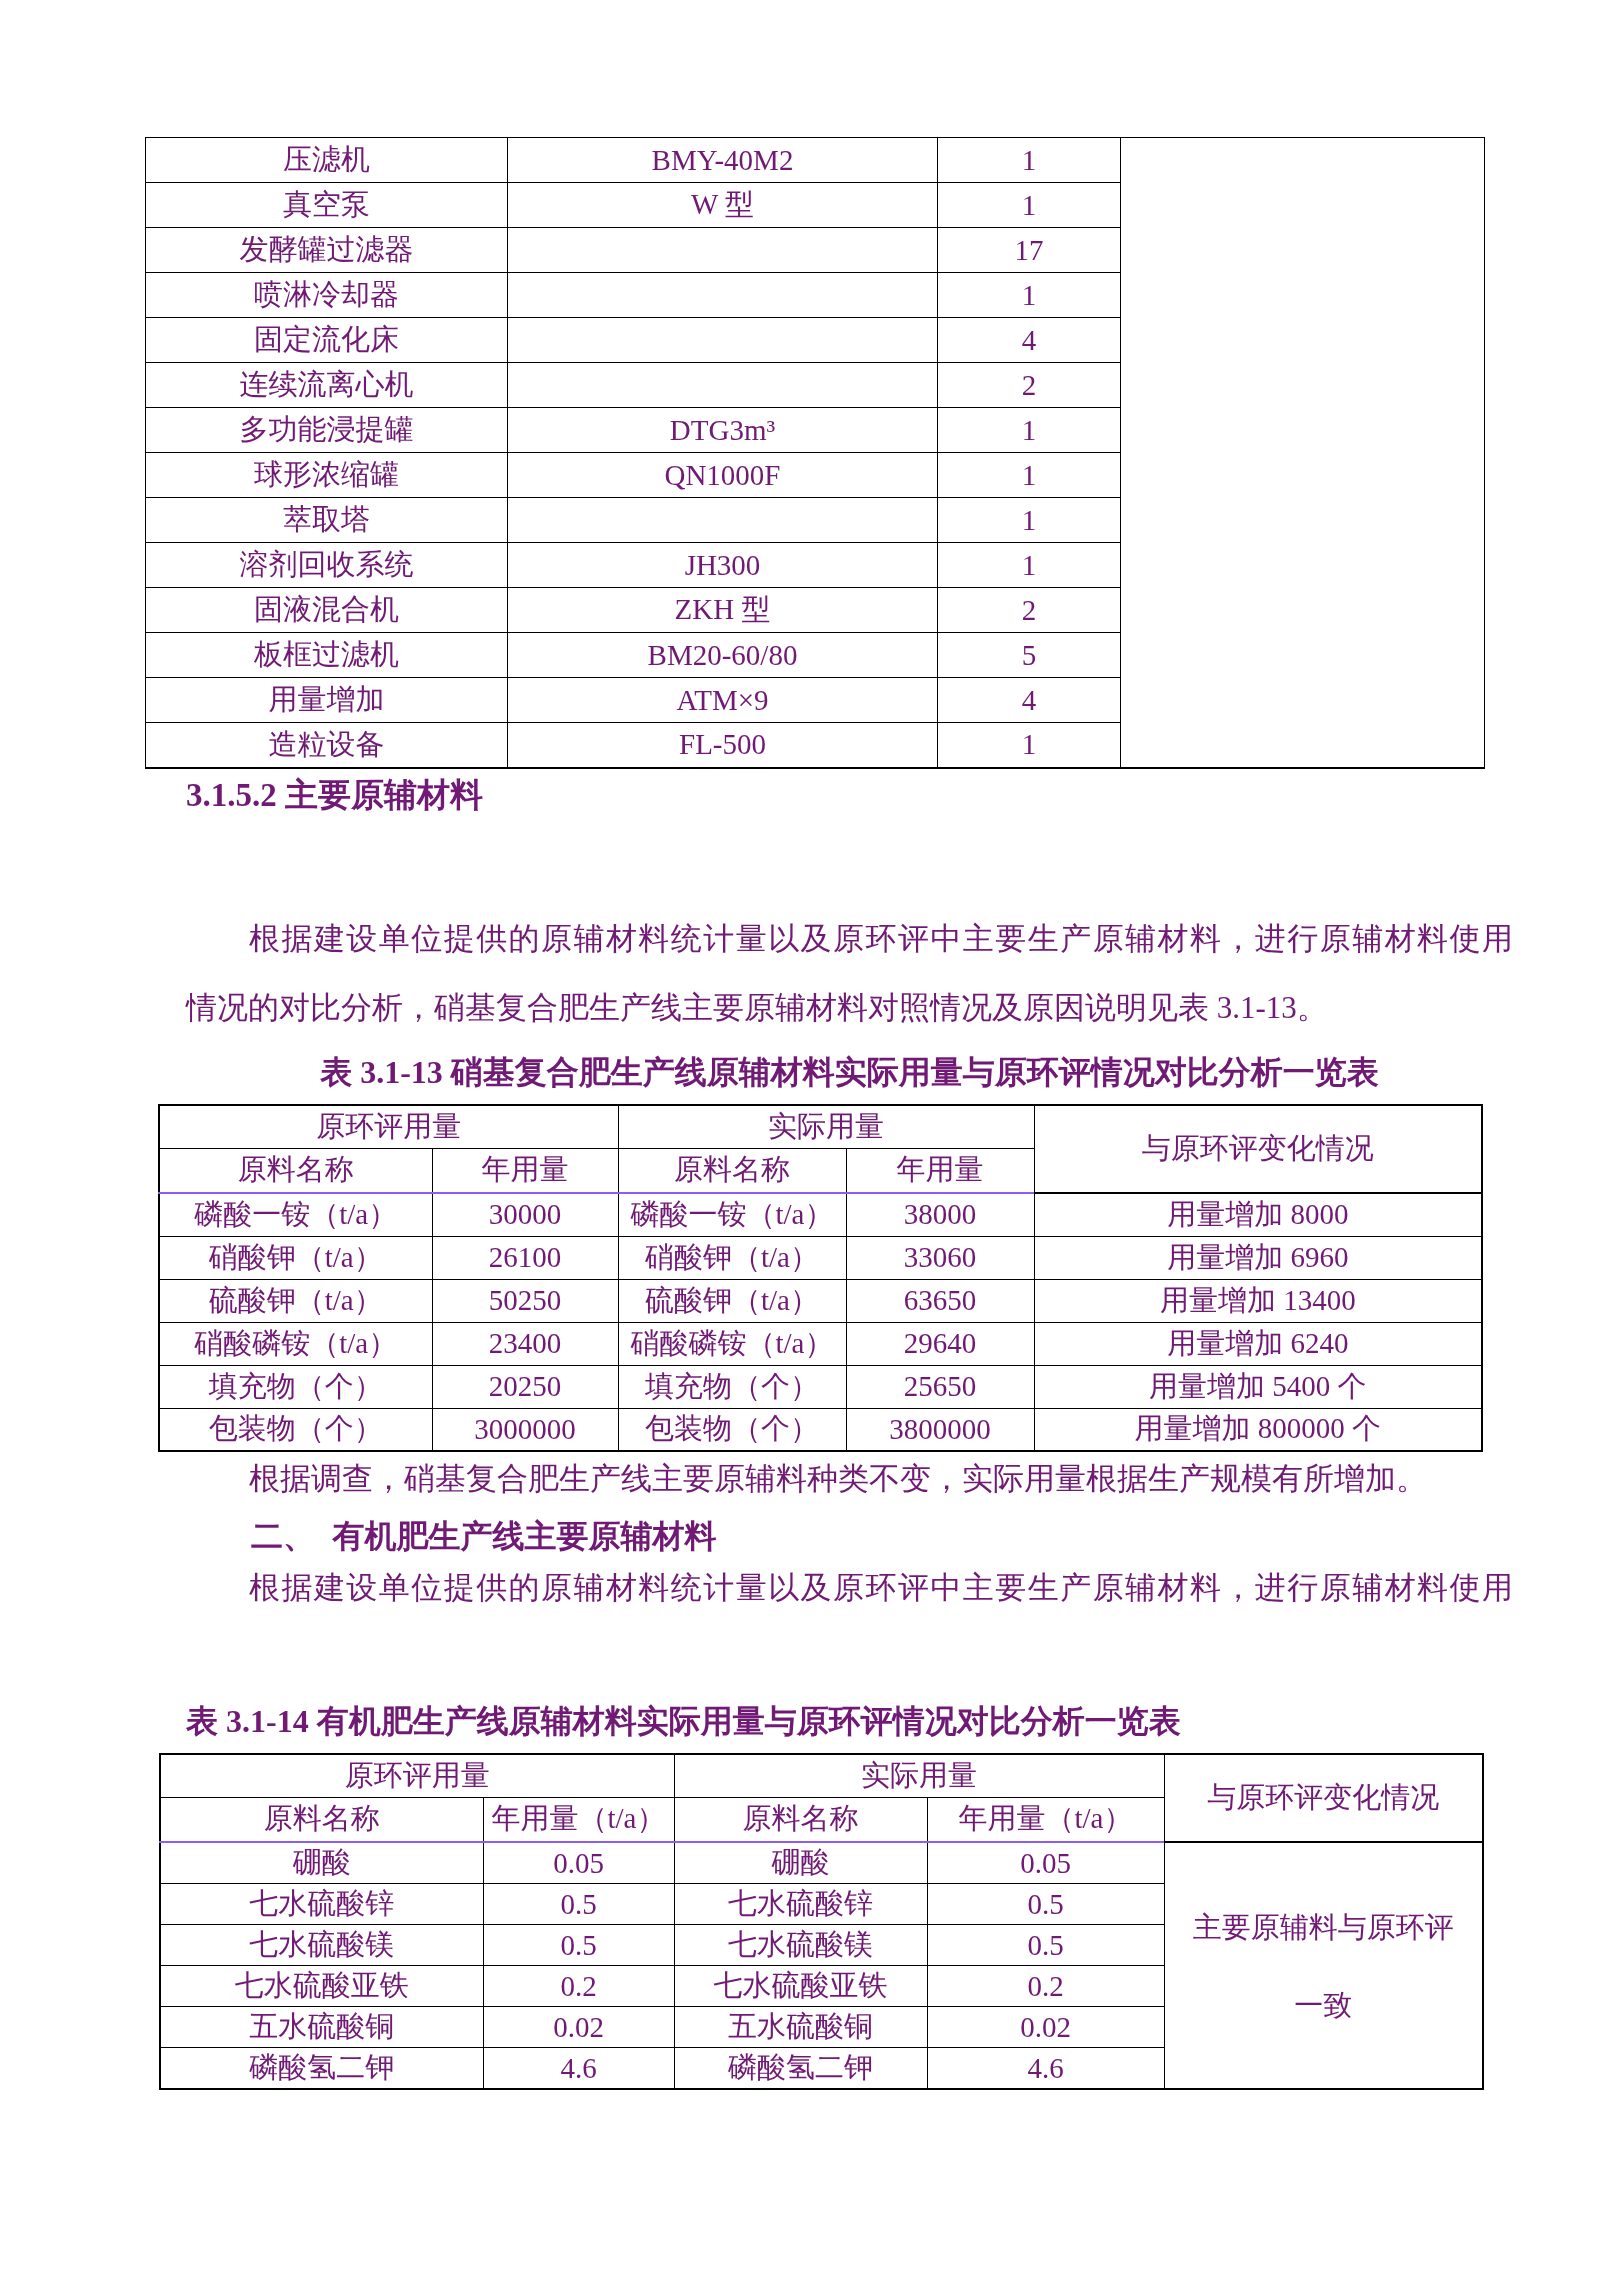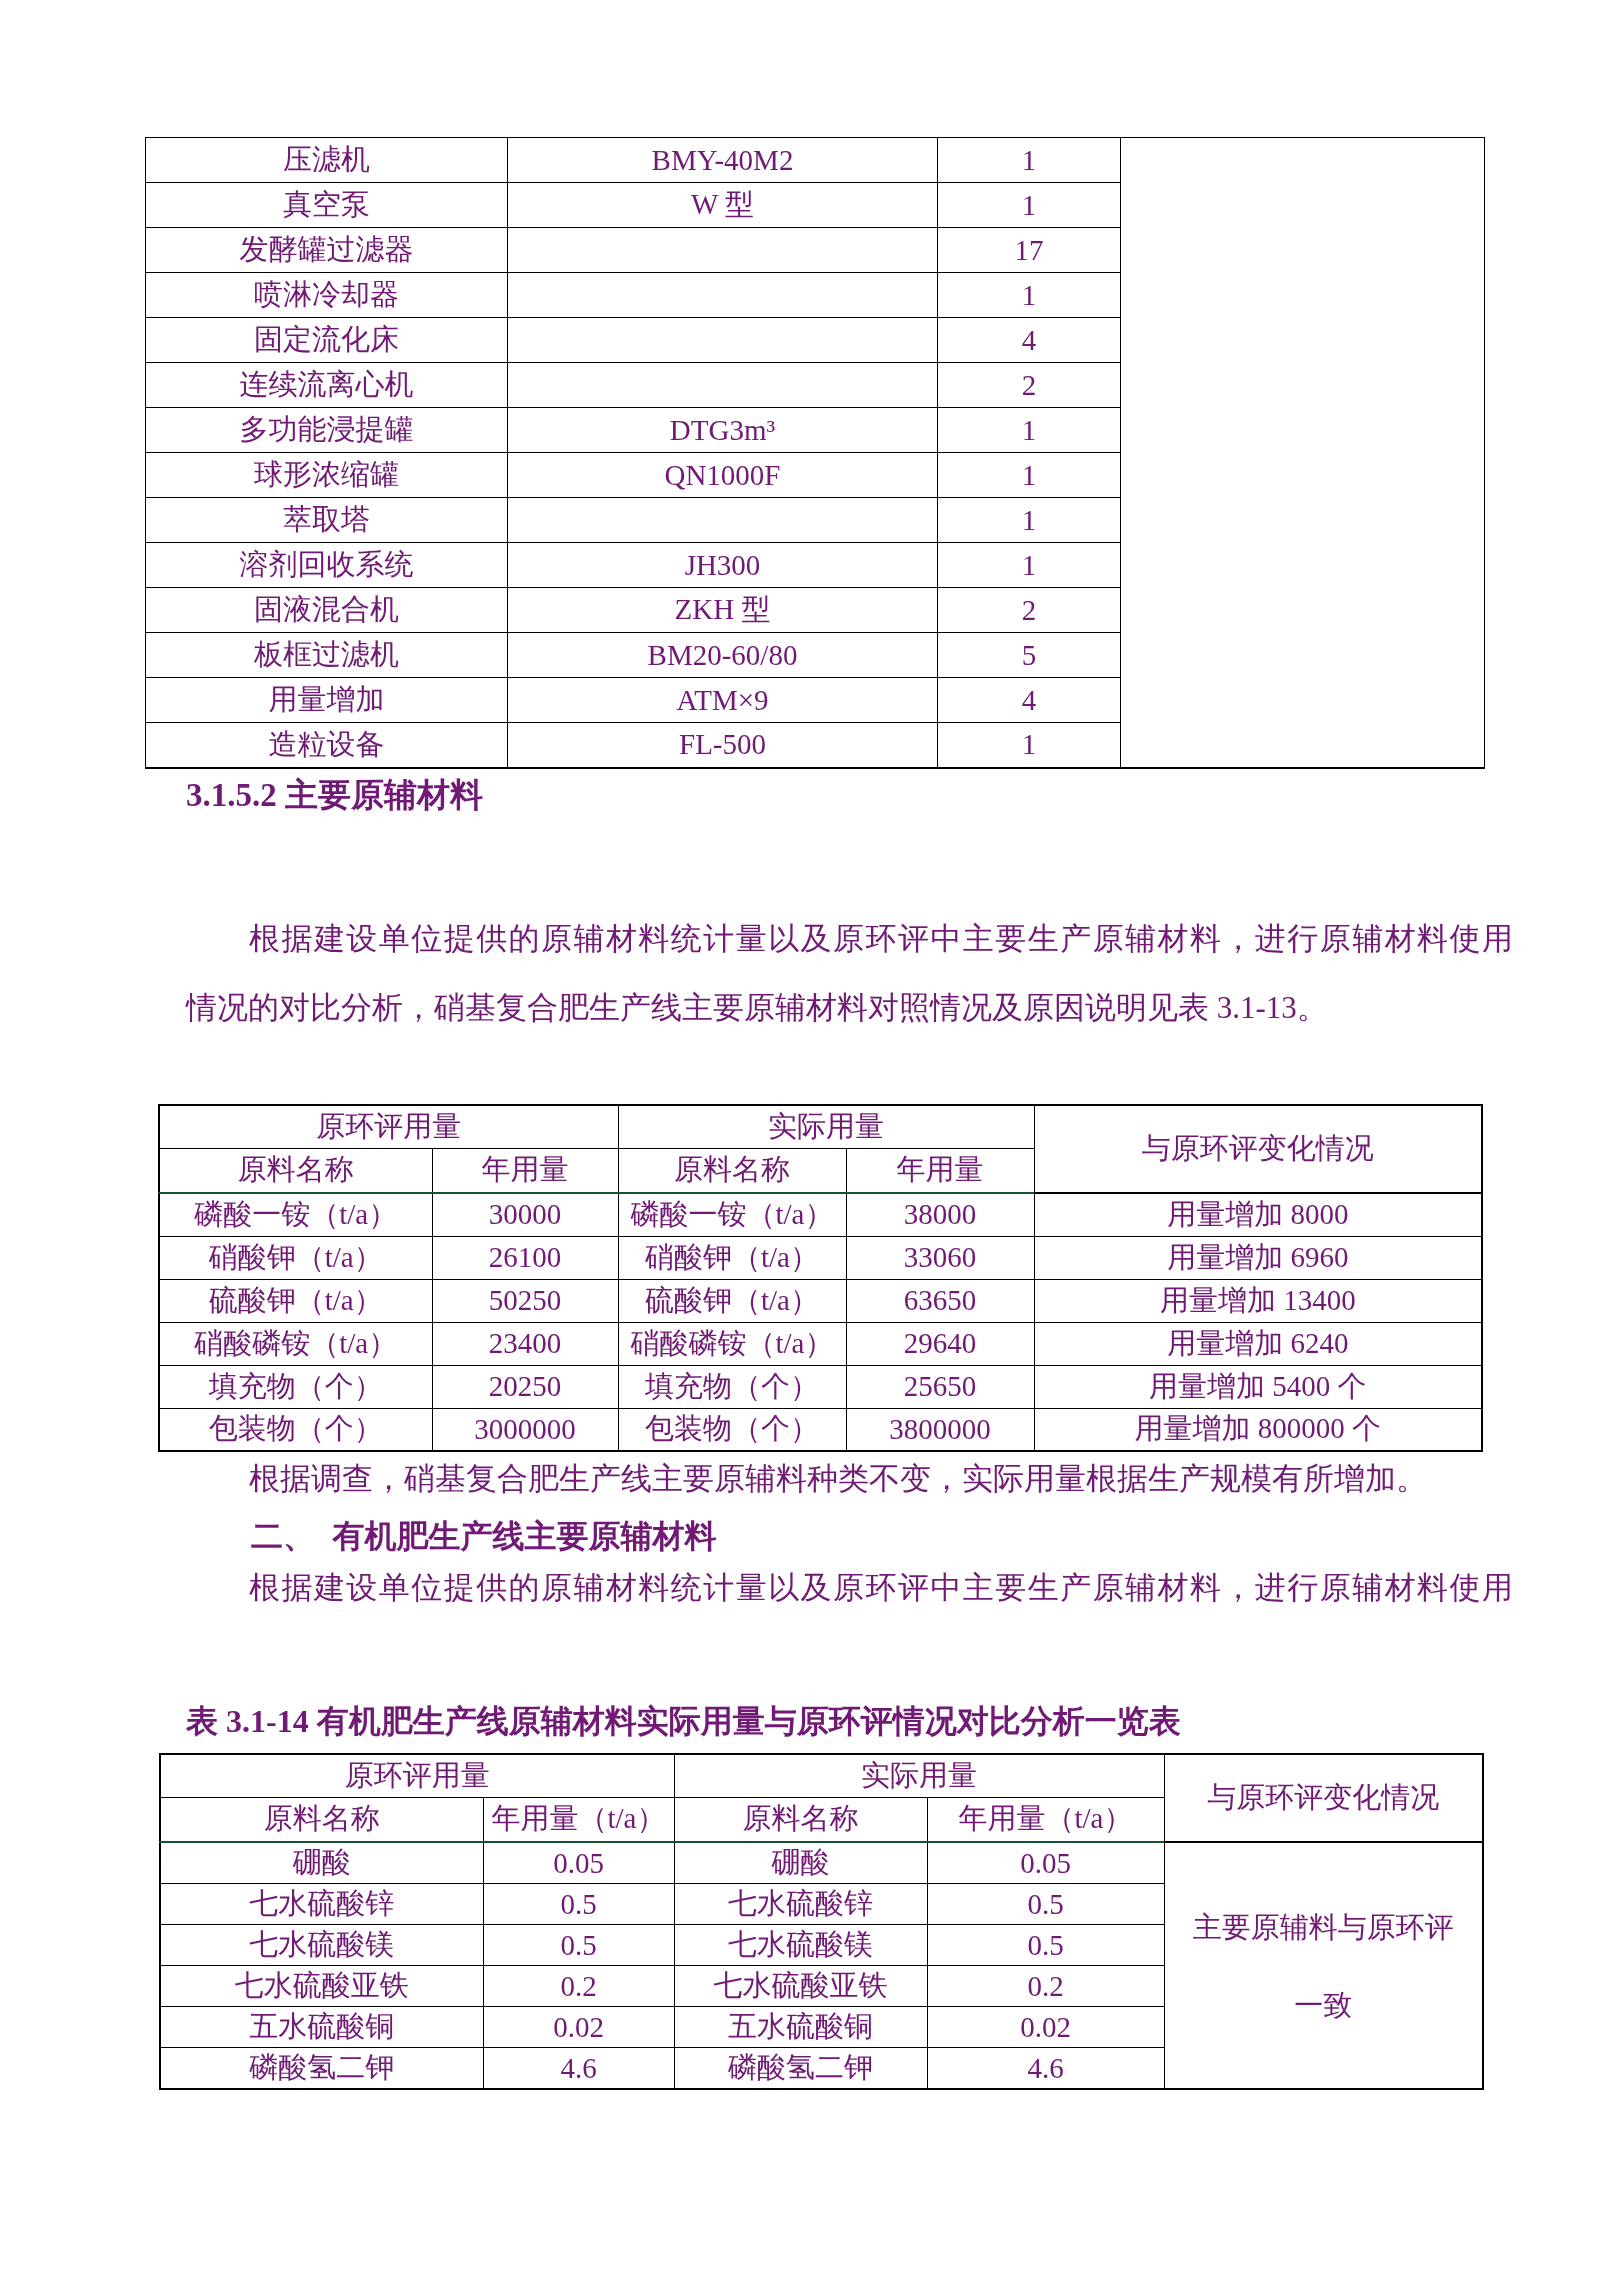--- a/index.html
+++ b/index.html
@@ -27,21 +27,21 @@
     white-space:nowrap;
   }
   
   .equipment{left:145px;top:137px;width:1339px;}
   .equipment{border:1px solid #000;border-bottom:2px solid #000;}
   .equipment tr{height:45px;}
   
   .cmp{border:2px solid #000;}
   .cmp tr.h1{height:43px;}
   .cmp tr.h2{height:45px;}
-  .cmp tr.h2 td{border-bottom:2px solid #14532d;}
+  .cmp tr.h2 td{border-bottom:2px solid #8b5cf6;}
   .cmp td.change-head{border-bottom:2px solid #000;}
   .t13{left:158px;top:1104px;width:1324px;}
   .t13 tr.d{height:43px;}
   .t14{left:159px;top:1753px;width:1323px;}
   .t14 tr.d{height:40px;}
   .t14 td.change-cell{
     white-space:normal;
     line-height:78px;
     padding:0 15.7px;
   }
@@ -172,20 +172,21 @@
   </table>
 
   <div class="abs h-sec">3.1.5.2 主要原辅材料</div>
 
 
   <div class="abs para p1">
     <div class="ln just first">根据建设单位提供的原辅材料统计量以及原环评中主要生产原辅材料，进行原辅材料使用</div>
     <div class="ln">情况的对比分析，硝基复合肥生产线主要原辅材料对照情况及原因说明见表 3.1-13。</div>
   </div>
 
+  <div class="abs cap cap13">表 3.1-13 硝基复合肥生产线原辅材料实际用量与原环评情况对比分析一览表</div>
 
   <table class="tbl cmp t13">
     <colgroup>
         <col style="width:273px">
         <col style="width:186px">
         <col style="width:228px">
         <col style="width:188px">
         <col style="width:448px">
       </colgroup>
     <tbody>

